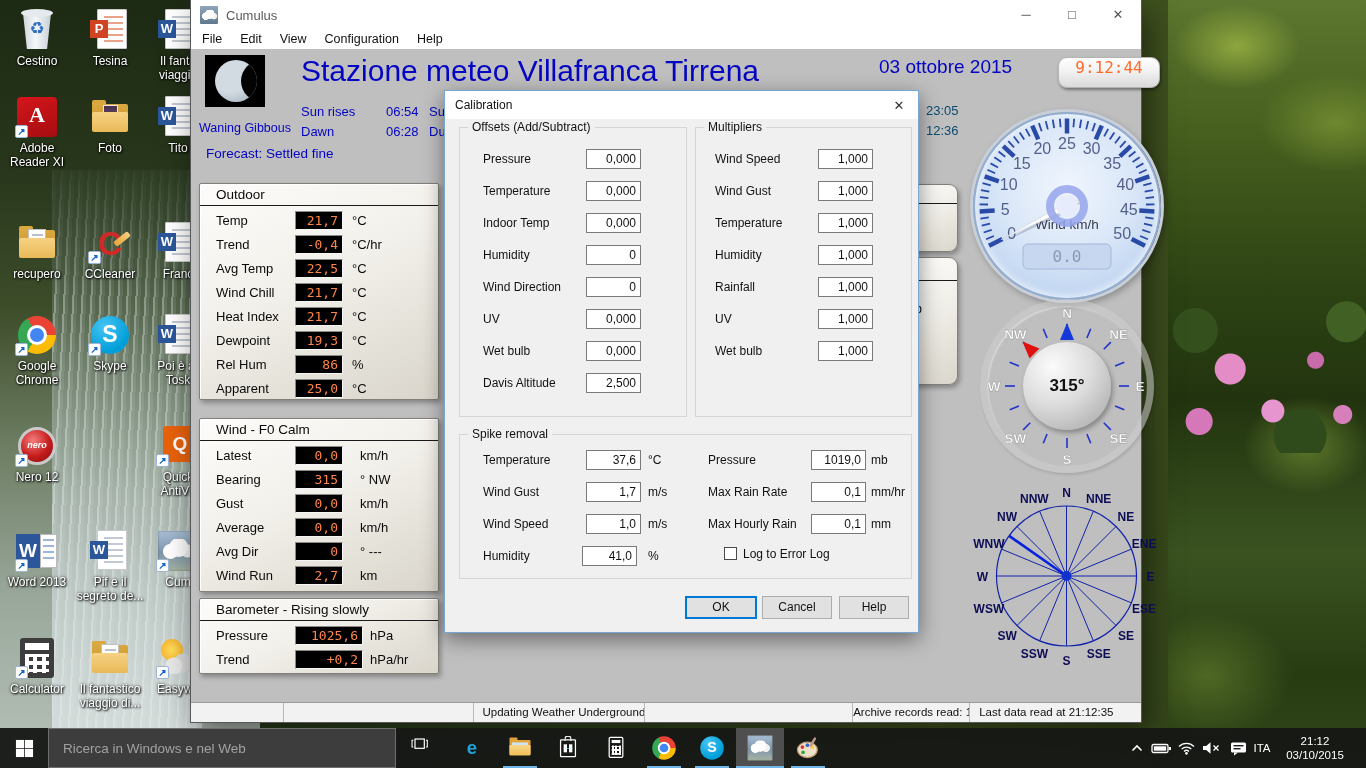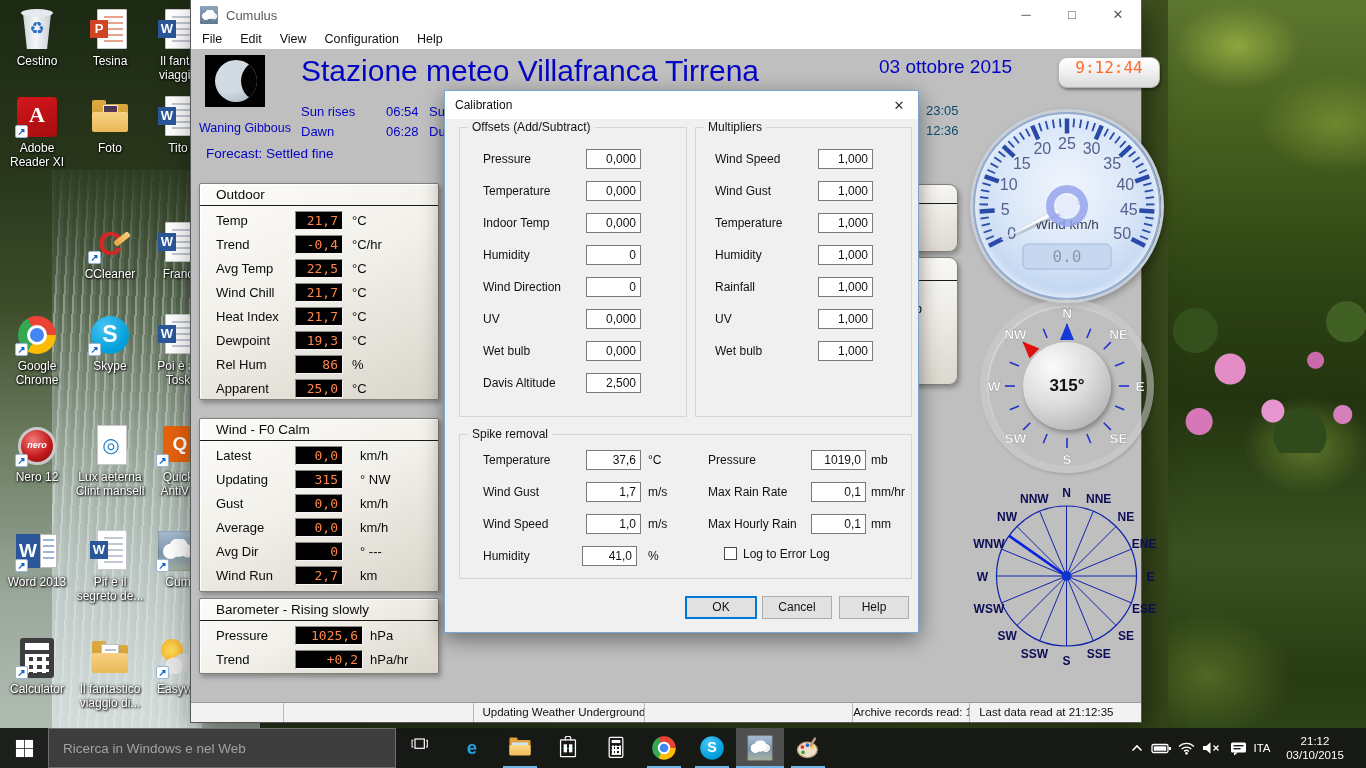--- a/index.html
+++ b/index.html
@@ -278,20 +278,30 @@
       <div class="icon-cell" style="left: 142px; top: 95px;">
         <div class="icon-art kind-word">
           <div class="pg"></div>
           <div class="plines"></div>
           <div class="wbadge"></div>
         </div>
         <div class="icon-label">
           <div>Tito</div>
         </div>
       </div>
+      <div class="icon-cell" style="left: 1px; top: 221px;">
+        <div class="icon-art kind-folder-docs">
+          <div class="fback"></div>
+          <div class="paper"></div>
+          <div class="ffront"></div>
+        </div>
+        <div class="icon-label">
+          <div>recupero</div>
+        </div>
+      </div>
       <div class="icon-cell" style="left: 74px; top: 221px;">
         <div class="icon-art kind-ccleaner">
           <div class="cch"></div>
           <div class="brush"></div>
           <div class="shortcut-badge"></div>
         </div>
         <div class="icon-label">
           <div>CCleaner</div>
         </div>
       </div>
@@ -339,30 +349,20 @@
         </div>
       </div>
       <div class="icon-cell" style="left: 1px; top: 424px;">
         <div class="icon-art kind-nero">
           <div class="disc"></div>
           <div class="ntxt"></div>
           <div class="shortcut-badge"></div>
         </div>
         <div class="icon-label">
           <div>Nero 12</div>
-        </div>
-      </div>
-      <div class="icon-cell" style="left: 74px; top: 424px;">
-        <div class="icon-art kind-doc-media">
-          <div class="pg"></div>
-          <div class="tgt"></div>
-        </div>
-        <div class="icon-label">
-          <div>Lux aeterna</div>
-          <div>Clint mansell</div>
         </div>
       </div>
       <div class="icon-cell" style="left: 142px; top: 424px;">
         <div class="icon-art kind-avira">
           <div class="sq"></div>
           <div class="q"></div>
           <div class="shortcut-badge"></div>
         </div>
         <div class="icon-label">
           <div>Quick</div>
@@ -514,21 +514,21 @@
       </div>
     <div class="panel" id="panel-wind" style="left:8px;top:418px;width:240px;height:174px">
       <div class="panel-title">Wind - F0 Calm</div>
       <div class="panel-rule"></div>
     <div class="prow" style="top: 26px;">
           <span class="lab">Latest</span>
           <span class="lcd" style="left: 95px; width: 48px;">0,0</span>
           <span class="unit" style="left: 160px;">km/h</span>
         </div>
         <div class="prow" style="top: 50px;">
-          <span class="lab">Updating</span>
+          <span class="lab">Bearing</span>
           <span class="lcd" style="left: 95px; width: 48px;">315</span>
           <span class="unit" style="left: 160px;">° NW</span>
         </div>
         <div class="prow" style="top: 74px;">
           <span class="lab">Gust</span>
           <span class="lcd" style="left: 95px; width: 48px;">0,0</span>
           <span class="unit" style="left: 160px;">km/h</span>
         </div>
         <div class="prow" style="top: 98px;">
           <span class="lab">Average</span>

